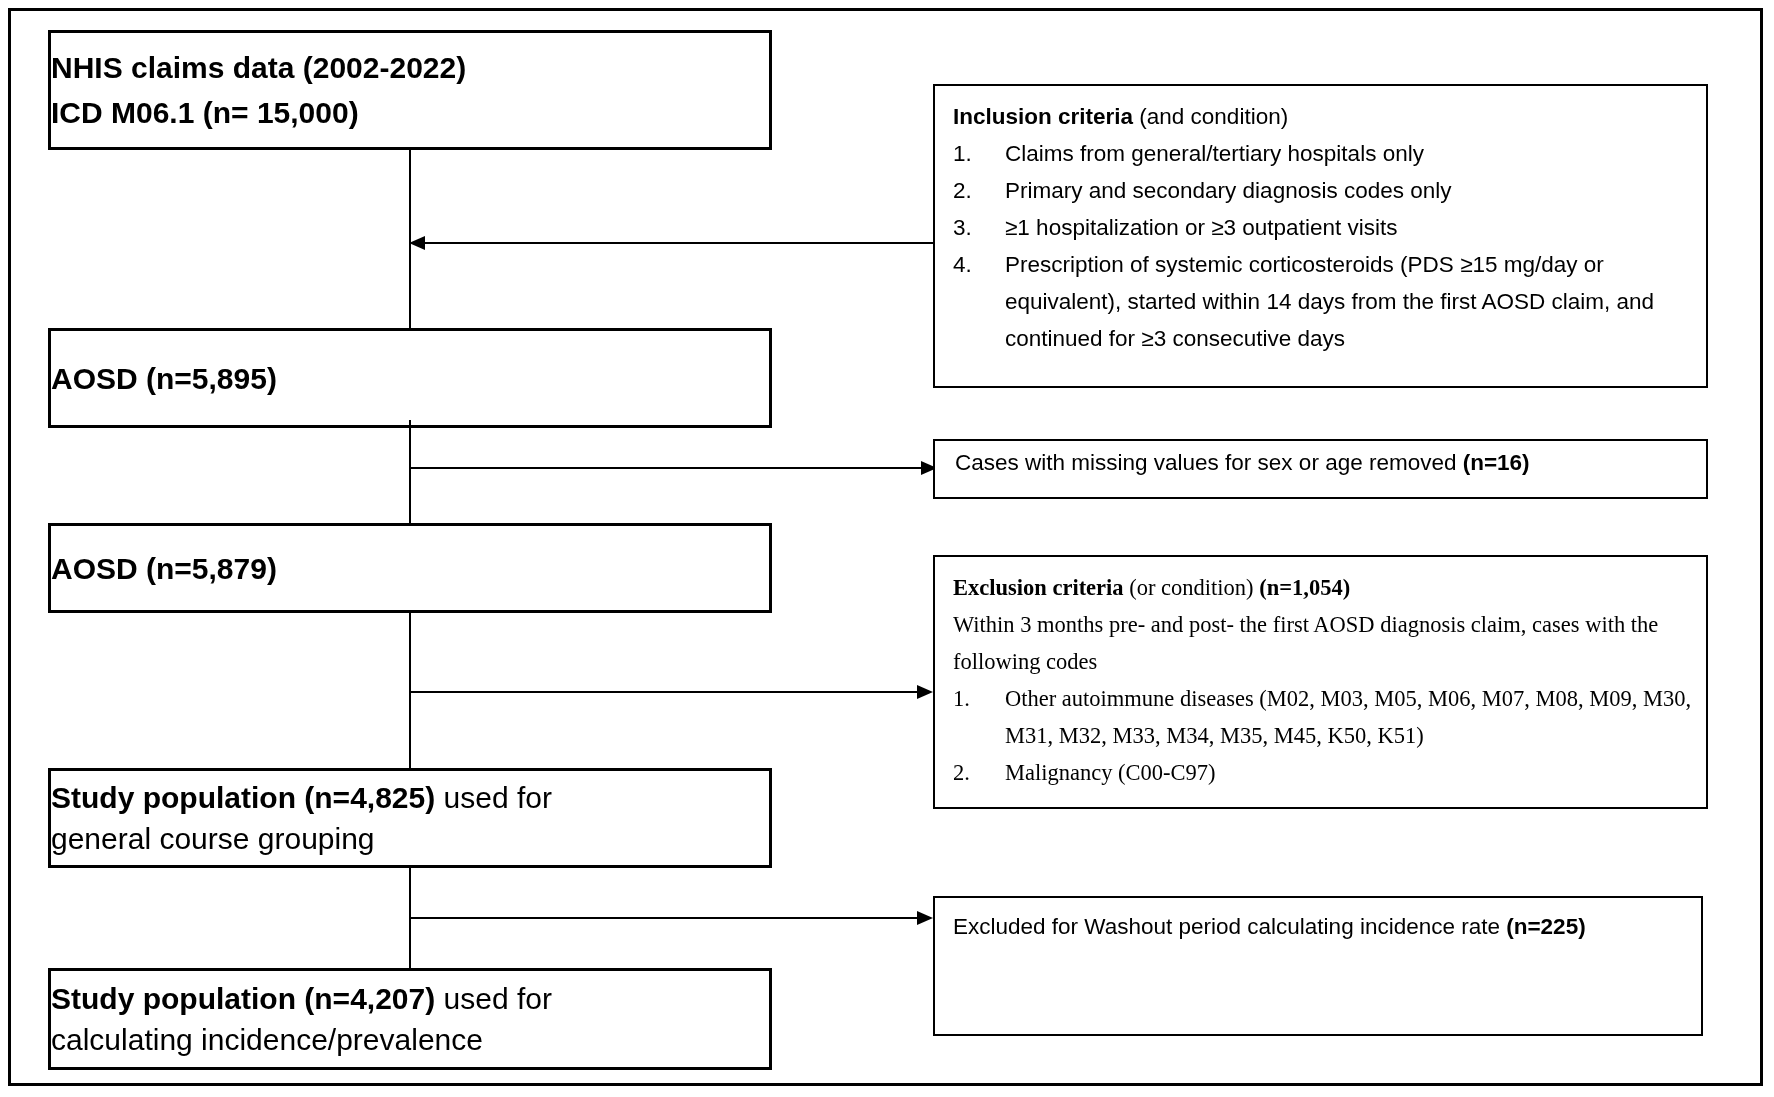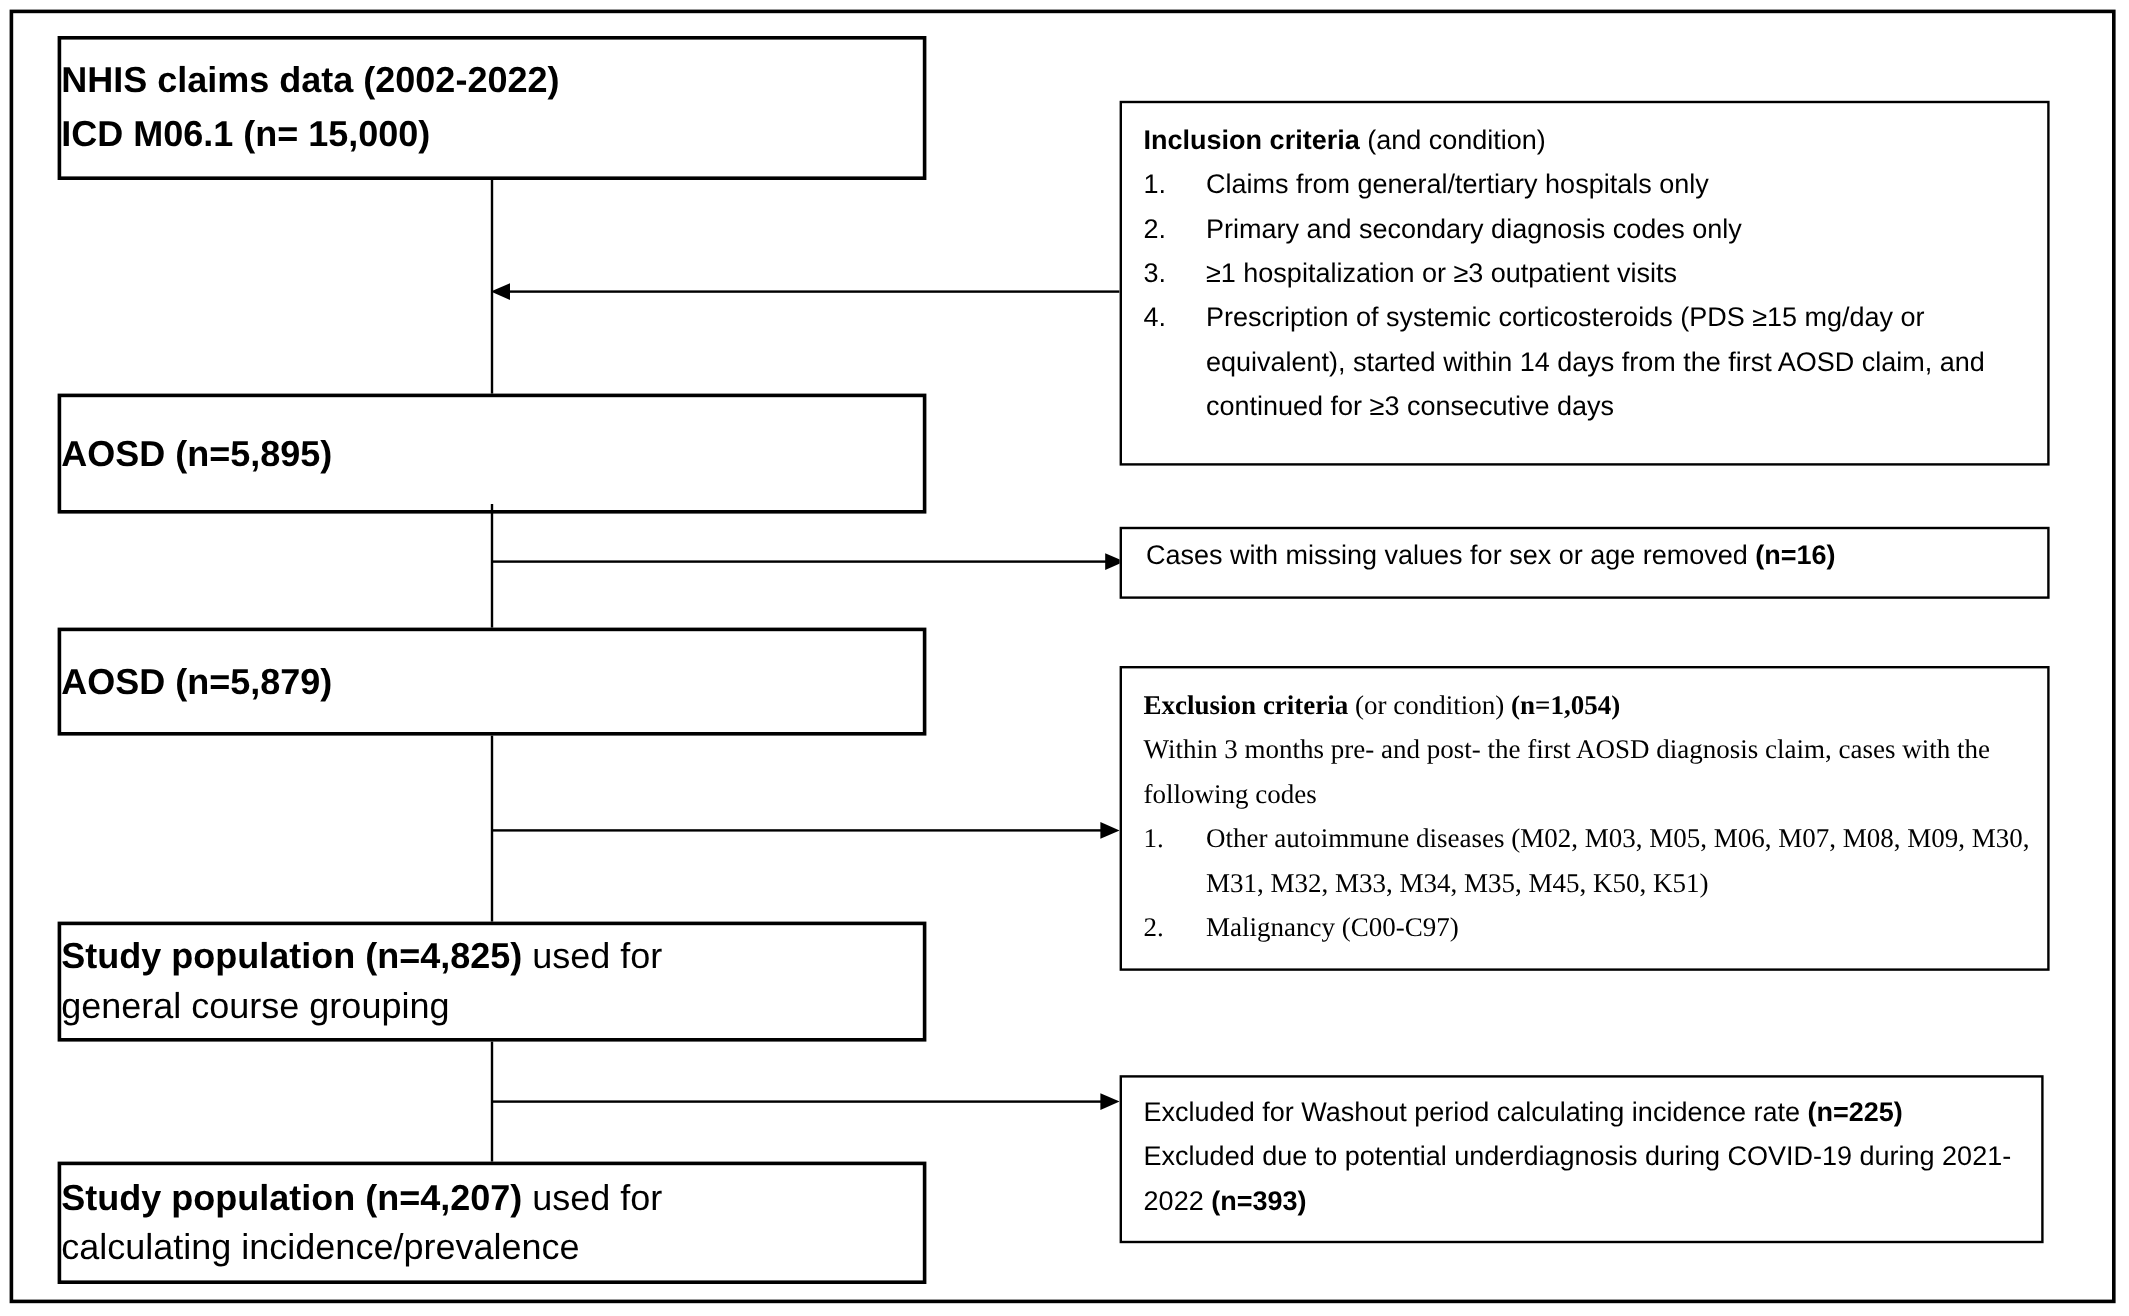--- a/index.html
+++ b/index.html
@@ -107,15 +107,14 @@
       <span class="itext">Other autoimmune diseases (M02, M03, M05, M06, M07, M08, M09, M30, M31, M32, M33, M34, M35, M45, K50, K51)</span>
     </div>
     <div class="item">
       <span class="num">2.</span>
       <span class="itext">Malignancy (C00-C97)</span>
     </div>
   </div>
 
   <div class="box rbox" style="left:933px;top:896px;width:770px;height:140px;padding-top:10px;">
     <div><span>Excluded for Washout period calculating incidence rate </span><span class="bld">(n=225)</span></div>
-    <div><span>Excluded due to potential underdiagnosis during COVID-19 during 2021-2022 </span><span class="bld">(n=393)</span></div>
   </div>
 </div>
 
 </body></html>

